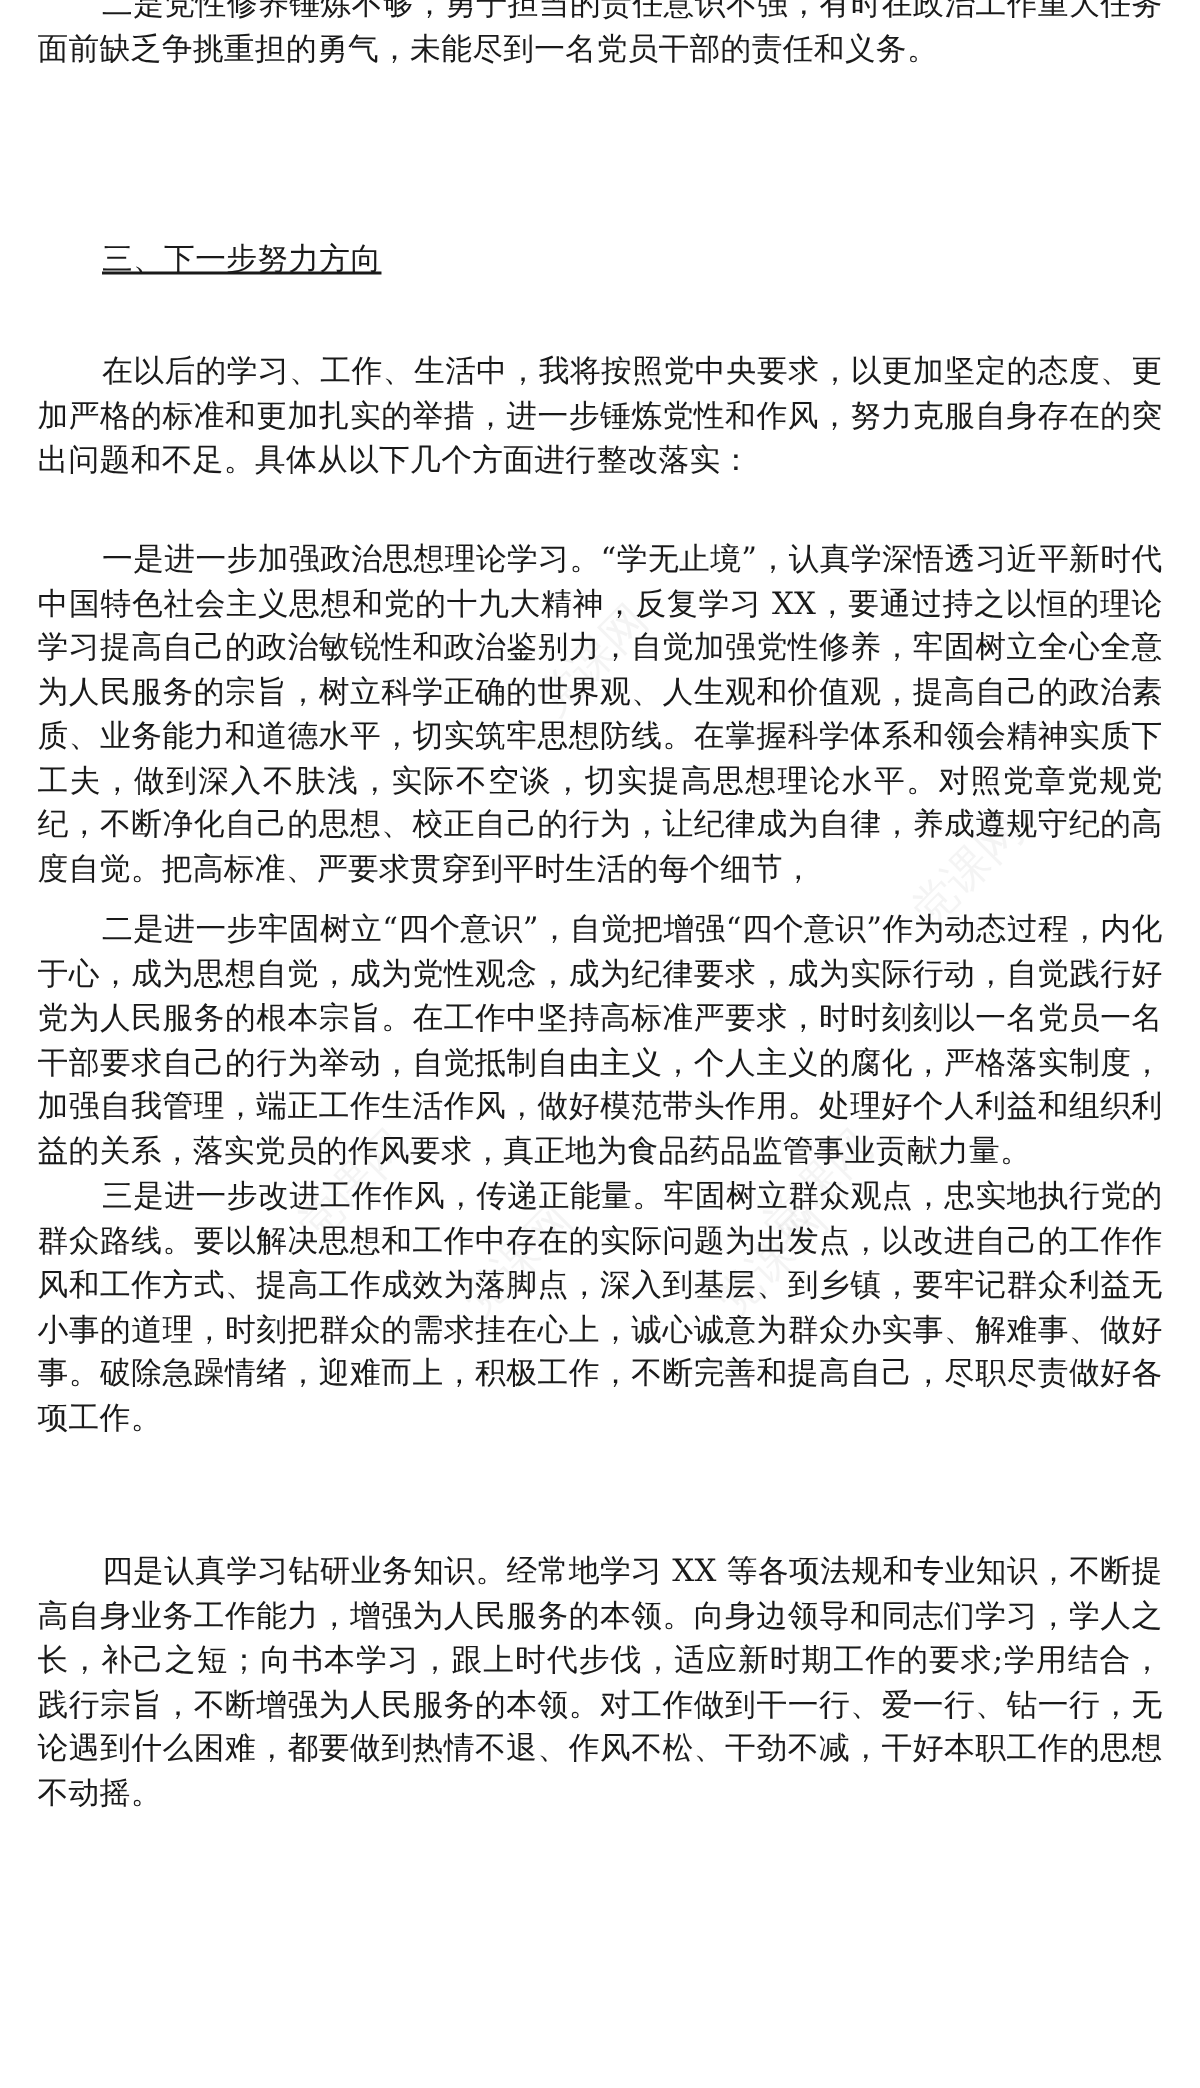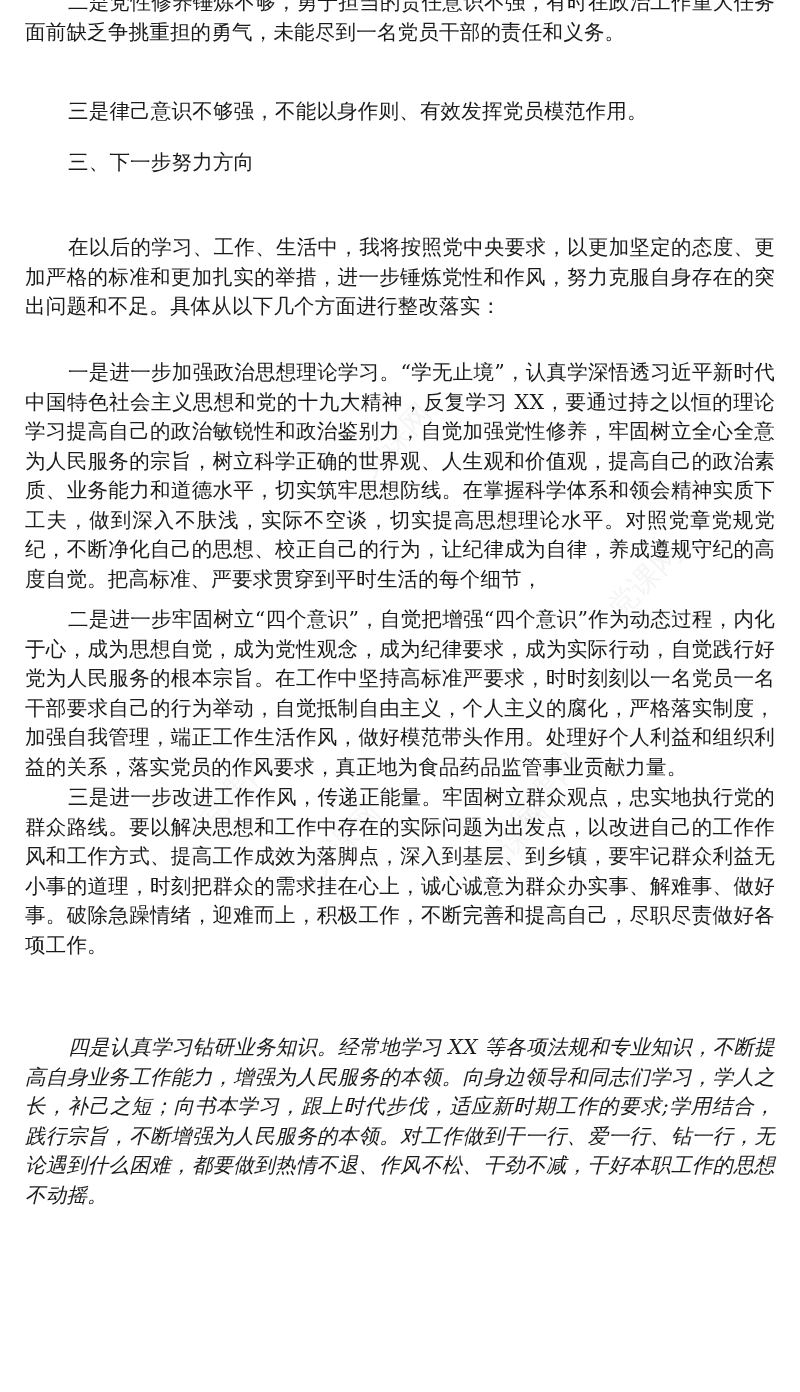--- a/index.html
+++ b/index.html
@@ -29,27 +29,26 @@
 
   <div class="watermark" style="left:600px; top:560px;">党课网</div>
   <div class="watermark" style="left:190px; top:770px;">党课网</div>
   <div class="watermark" style="left:500px; top:770px;">党课网</div>
   <div class="watermark" style="left:300px; top:820px;">党课网</div>
   <div class="watermark" style="left:470px; top:820px;">党课网</div>
   <div class="watermark" style="left:350px; top:420px;">党课网</div>
 
   <p class="para" style="top:-12px;">二是党性修养锤炼不够，勇于担当的责任意识不强，有时在政治工作重大任务面前缺乏争挑重担的勇气，未能尽到一名党员干部的责任和义务。</p>
 
-  <p class="para" style="top:97px;">三是律己意识不够强，不能以身作则、有效发挥党员模范作用。</p>
 
-  <p class="para" style="top:148px;">三、下一步努力方向</p>
+  <p class="para" style="top:158px;text-decoration:underline;">三、下一步努力方向</p>
 
   <p class="para" style="top:220px;margin-top:13px;">在以后的学习、工作、生活中，我将按照党中央要求，以更加坚定的态度、更加严格的标准和更加扎实的举措，进一步锤炼党性和作风，努力克服自身存在的突出问题和不足。具体从以下几个方面进行整改落实：</p>
 
   <p class="para" style="top:358px;">一是进一步加强政治思想理论学习。“学无止境”，认真学深悟透习近平新时代中国特色社会主义思想和党的十九大精神，反复学习 XX，要通过持之以恒的理论学习提高自己的政治敏锐性和政治鉴别力，自觉加强党性修养，牢固树立全心全意为人民服务的宗旨，树立科学正确的世界观、人生观和价值观，提高自己的政治素质、业务能力和道德水平，切实筑牢思想防线。在掌握科学体系和领会精神实质下工夫，做到深入不肤浅，实际不空谈，切实提高思想理论水平。对照党章党规党纪，不断净化自己的思想、校正自己的行为，让纪律成为自律，养成遵规守纪的高度自觉。把高标准、严要求贯穿到平时生活的每个细节，</p>
 
   <p class="para" style="top:605px;">二是进一步牢固树立“四个意识”，自觉把增强“四个意识”作为动态过程，内化于心，成为思想自觉，成为党性观念，成为纪律要求，成为实际行动，自觉践行好党为人民服务的根本宗旨。在工作中坚持高标准严要求，时时刻刻以一名党员一名干部要求自己的行为举动，自觉抵制自由主义，个人主义的腐化，严格落实制度，加强自我管理，端正工作生活作风，做好模范带头作用。处理好个人利益和组织利益的关系，落实党员的作风要求，真正地为食品药品监管事业贡献力量。</p>
 
   <p class="para" style="top:783px;">三是进一步改进工作作风，传递正能量。牢固树立群众观点，忠实地执行党的群众路线。要以解决思想和工作中存在的实际问题为出发点，以改进自己的工作作风和工作方式、提高工作成效为落脚点，深入到基层、到乡镇，要牢记群众利益无小事的道理，时刻把群众的需求挂在心上，诚心诚意为群众办实事、解难事、做好事。破除急躁情绪，迎难而上，积极工作，不断完善和提高自己，尽职尽责做好各项工作。</p>
 
-  <p class="para" style="top:1033px;font-style:italic;">四是认真学习钻研业务知识。经常地学习 XX 等各项法规和专业知识，不断提高自身业务工作能力，增强为人民服务的本领。向身边领导和同志们学习，学人之长，补己之短；向书本学习，跟上时代步伐，适应新时期工作的要求;学用结合，践行宗旨，不断增强为人民服务的本领。对工作做到干一行、爱一行、钻一行，无论遇到什么困难，都要做到热情不退、作风不松、干劲不减，干好本职工作的思想不动摇。</p>
+  <p class="para" style="top:1033px;">四是认真学习钻研业务知识。经常地学习 XX 等各项法规和专业知识，不断提高自身业务工作能力，增强为人民服务的本领。向身边领导和同志们学习，学人之长，补己之短；向书本学习，跟上时代步伐，适应新时期工作的要求;学用结合，践行宗旨，不断增强为人民服务的本领。对工作做到干一行、爱一行、钻一行，无论遇到什么困难，都要做到热情不退、作风不松、干劲不减，干好本职工作的思想不动摇。</p>
 
 </div>
 
 </body></html>

